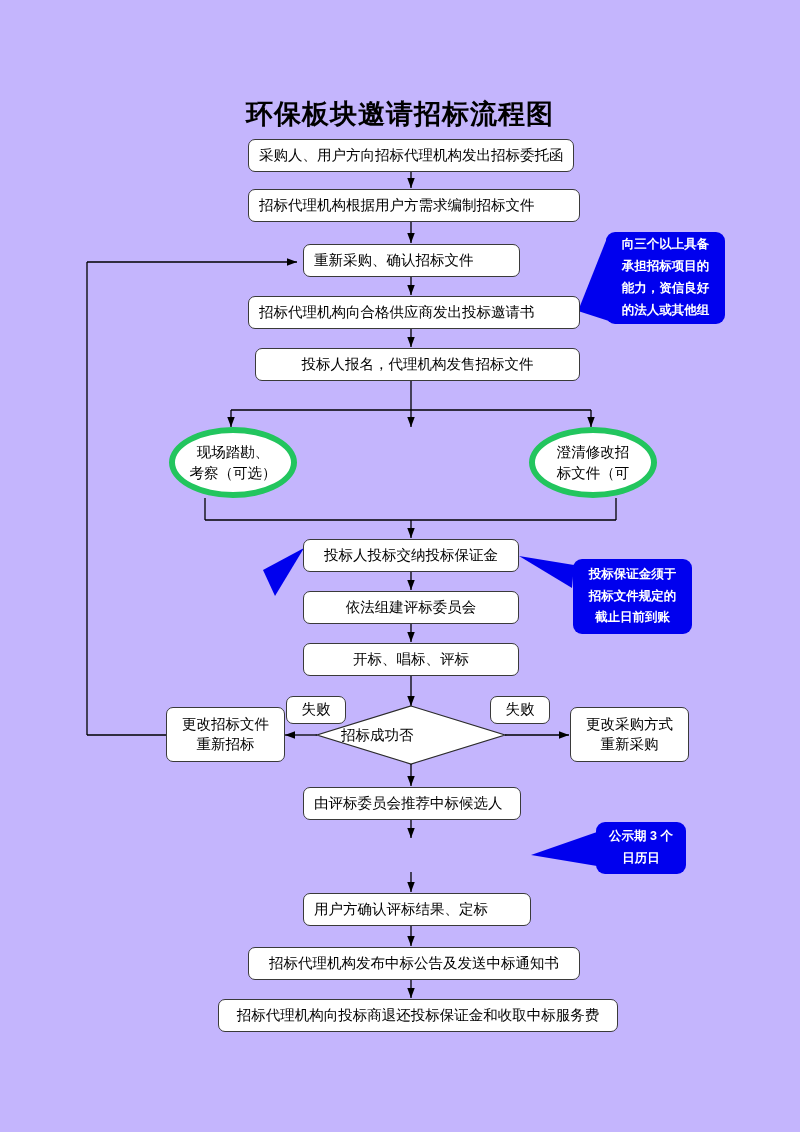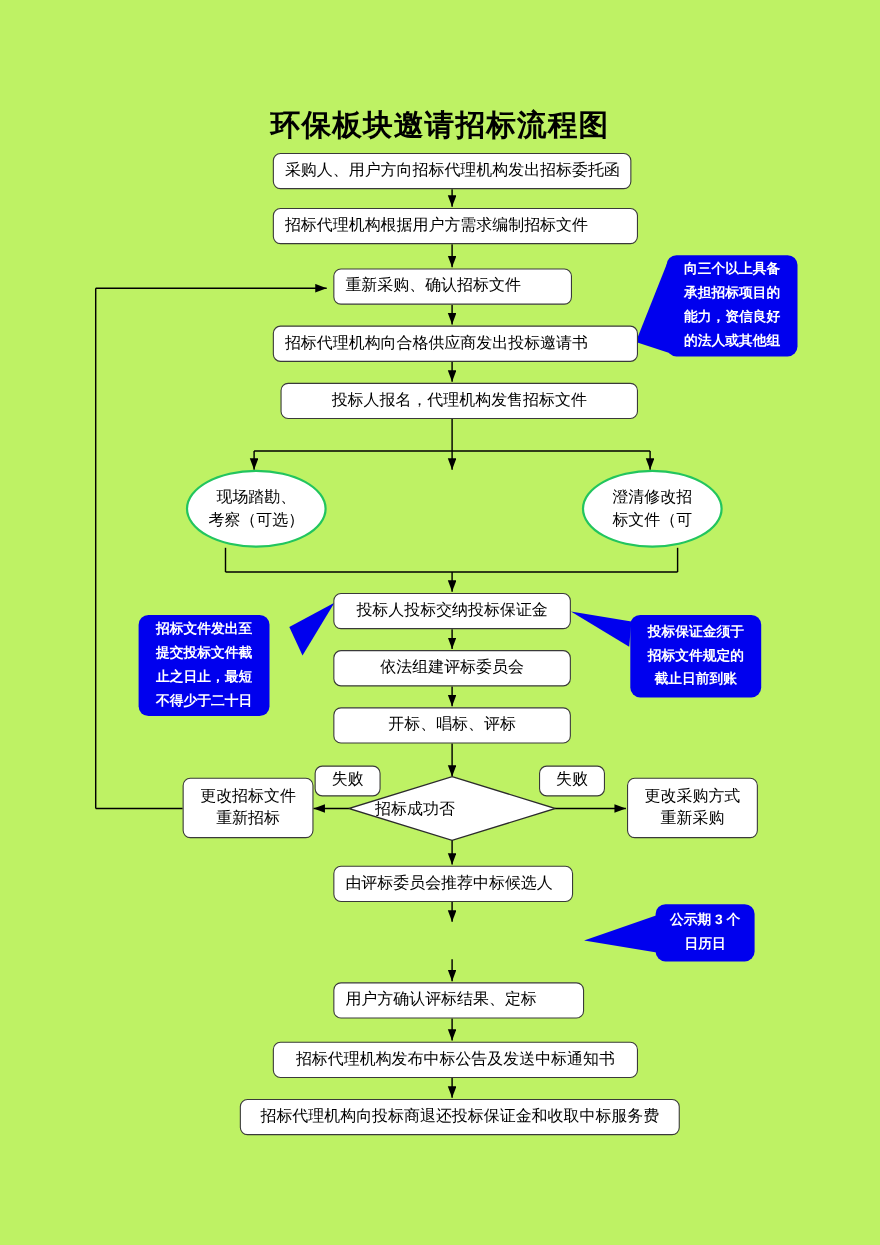--- a/index.html
+++ b/index.html
@@ -7,21 +7,21 @@
     padding: 0;
     background: #ffffff;
   }
   body {
     font-family: "Liberation Serif", "DejaVu Serif", serif;
   }
   #page {
     position: relative;
     width: 800px;
     height: 1132px;
-    background: #bef264;
+    background: #c4b5fd;
     overflow: hidden;
   }
   #svg-layer {
     position: absolute;
     left: 0;
     top: 0;
     width: 800px;
     height: 1132px;
   }
   .title {
@@ -54,21 +54,21 @@
     padding: 2px 6px;
   }
   .node.left-align {
     justify-content: flex-start;
     padding-left: 10px;
     text-align: left;
   }
   .oval {
     position: absolute;
     box-sizing: border-box;
-    border: 2px solid #22c55e;
+    border: 6px solid #22c55e;
     border-radius: 50%;
     background: #ffffff;
     display: flex;
     align-items: center;
     justify-content: center;
     text-align: center;
     font-family: "Liberation Serif", "DejaVu Serif", serif;
     font-size: 14.5px;
     line-height: 1.4;
     color: #000000;
@@ -267,28 +267,20 @@
 
   <div class="callout" style="left: 606px; top: 232px; width: 119px; height: 92px; --callout-bg: #0000ee;">
     <span class="callout-text">
       <span>向三个以上具备</span><br>
       <span>承担招标项目的</span><br>
       <span>能力，资信良好</span><br>
       <span>的法人或其他组</span>
     </span>
   </div>
 
-  <div class="callout" style="left: 126px; top: 559px; width: 119px; height: 92px; --callout-bg: #0000ee;">
-    <span class="callout-text">
-      <span>招标文件发出至</span><br>
-      <span>提交投标文件截</span><br>
-      <span>止之日止，最短</span><br>
-      <span>不得少于二十日</span>
-    </span>
-  </div>
 
   <div class="callout" style="left: 573px; top: 559px; width: 119px; height: 75px; --callout-bg: #0000ee;">
     <span class="callout-text">
       <span>投标保证金须于</span><br>
       <span>招标文件规定的</span><br>
       <span>截止日前到账</span>
     </span>
   </div>
 
   <div class="callout" style="left: 596px; top: 822px; width: 90px; height: 52px; --callout-bg: #0000ee;">

